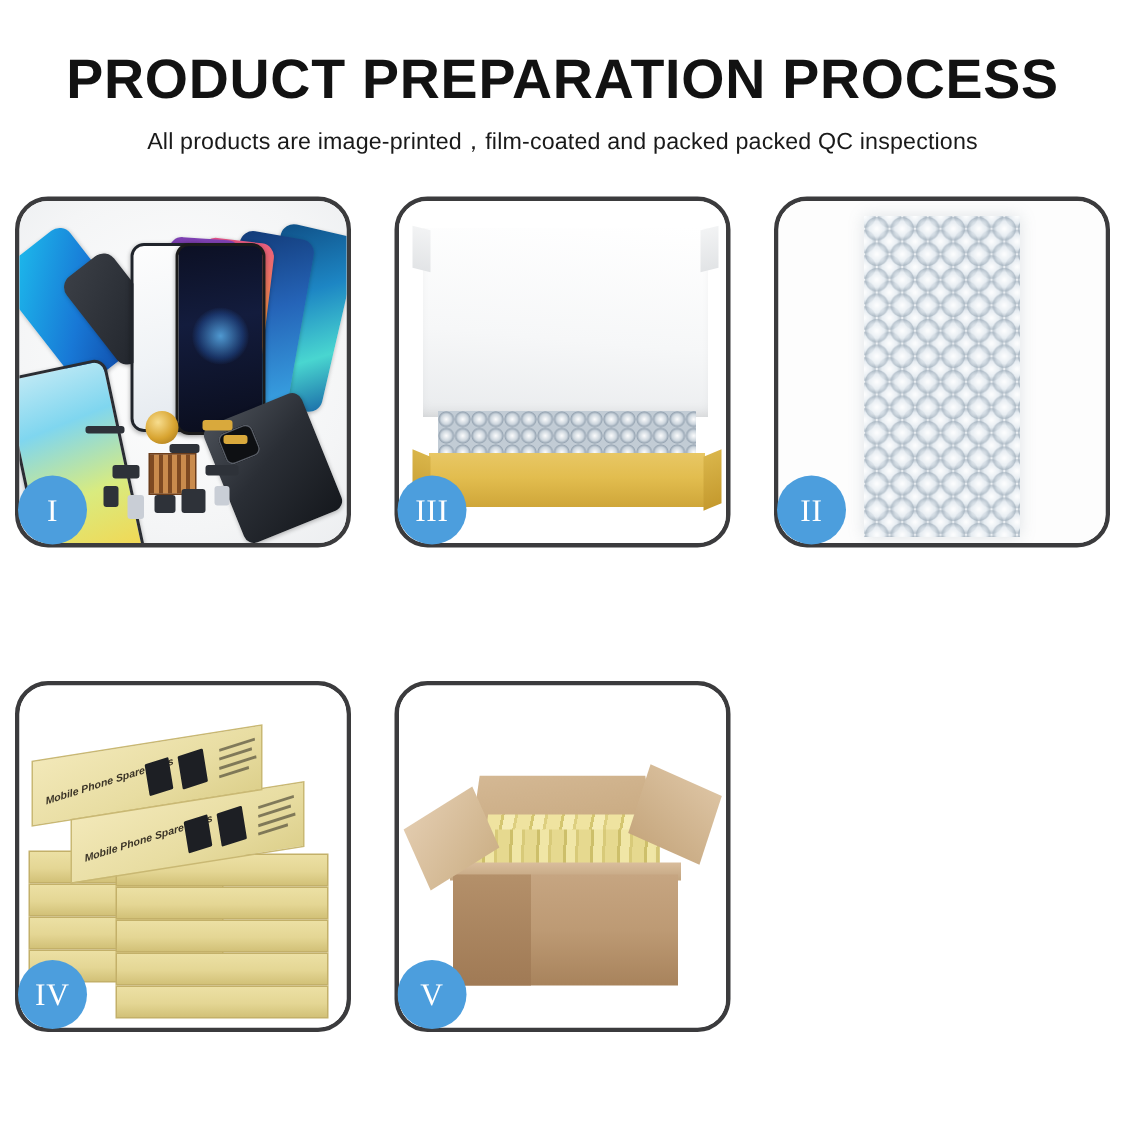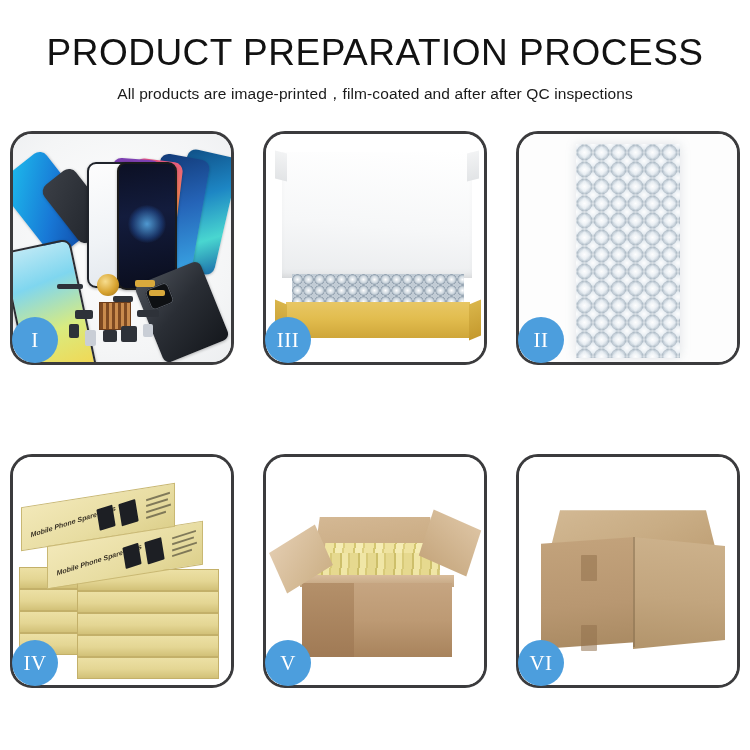--- a/index.html
+++ b/index.html
@@ -17,21 +17,21 @@
     position: relative;
   }
 
   
   .header {
     text-align: center;
     padding-top: 34px;
   }
   .title {
     font-size: 37px;
-    font-weight: 400;
+    font-weight: 700;
     letter-spacing: 0.5px;
     color: #121212;
     line-height: 1.05;
     white-space: nowrap;
   }
   .subtitle {
     font-size: 15.5px;
     font-weight: 400;
     color: #1a1a1a;
     margin-top: 11px;
@@ -386,21 +386,21 @@
     width: 16px; height: 26px;
     background: rgba(146,113,76,.55);
     border-radius: 1px;
   }
 </style>
 </head>
 <body>
 
 <div class="header">
   <div class="title">PRODUCT PREPARATION PROCESS</div>
-  <div class="subtitle">All products are image-printed，film-coated and after after QC inspections</div>
+  <div class="subtitle">All products are image-printed，film-coated and packed packed QC inspections</div>
 </div>
 
 <div class="grid">
 
   <div class="card">
     <div class="photo p1">
       <div class="phone ph-blue-tl"></div>
       <div class="phone ph-blue-tl2"></div>
       <div class="phone ph-fan1"></div>
       <div class="phone ph-fan2"></div>
@@ -491,27 +491,14 @@
       <div class="c5-goods"></div>
       <div class="c5-rim"></div>
       <div class="c5-body"></div>
       <div class="c5-front-l"></div>
       <div class="c5-flap-left"></div>
       <div class="c5-flap-right"></div>
     </div>
     <div class="badge">V</div>
   </div>
 
-  <div class="card">
-    <div class="photo p6">
-      <div class="c6">
-        <div class="c6-top"></div>
-        <div class="c6-left"></div>
-        <div class="c6-right"></div>
-        <div class="c6-seam"></div>
-        <div class="c6-tape" style="left:40px; top:62px;"></div>
-        <div class="c6-tape" style="left:40px; top:132px;"></div>
-      </div>
-    </div>
-    <div class="badge">VI</div>
-  </div>
 
 </div>
 
 </body></html>

